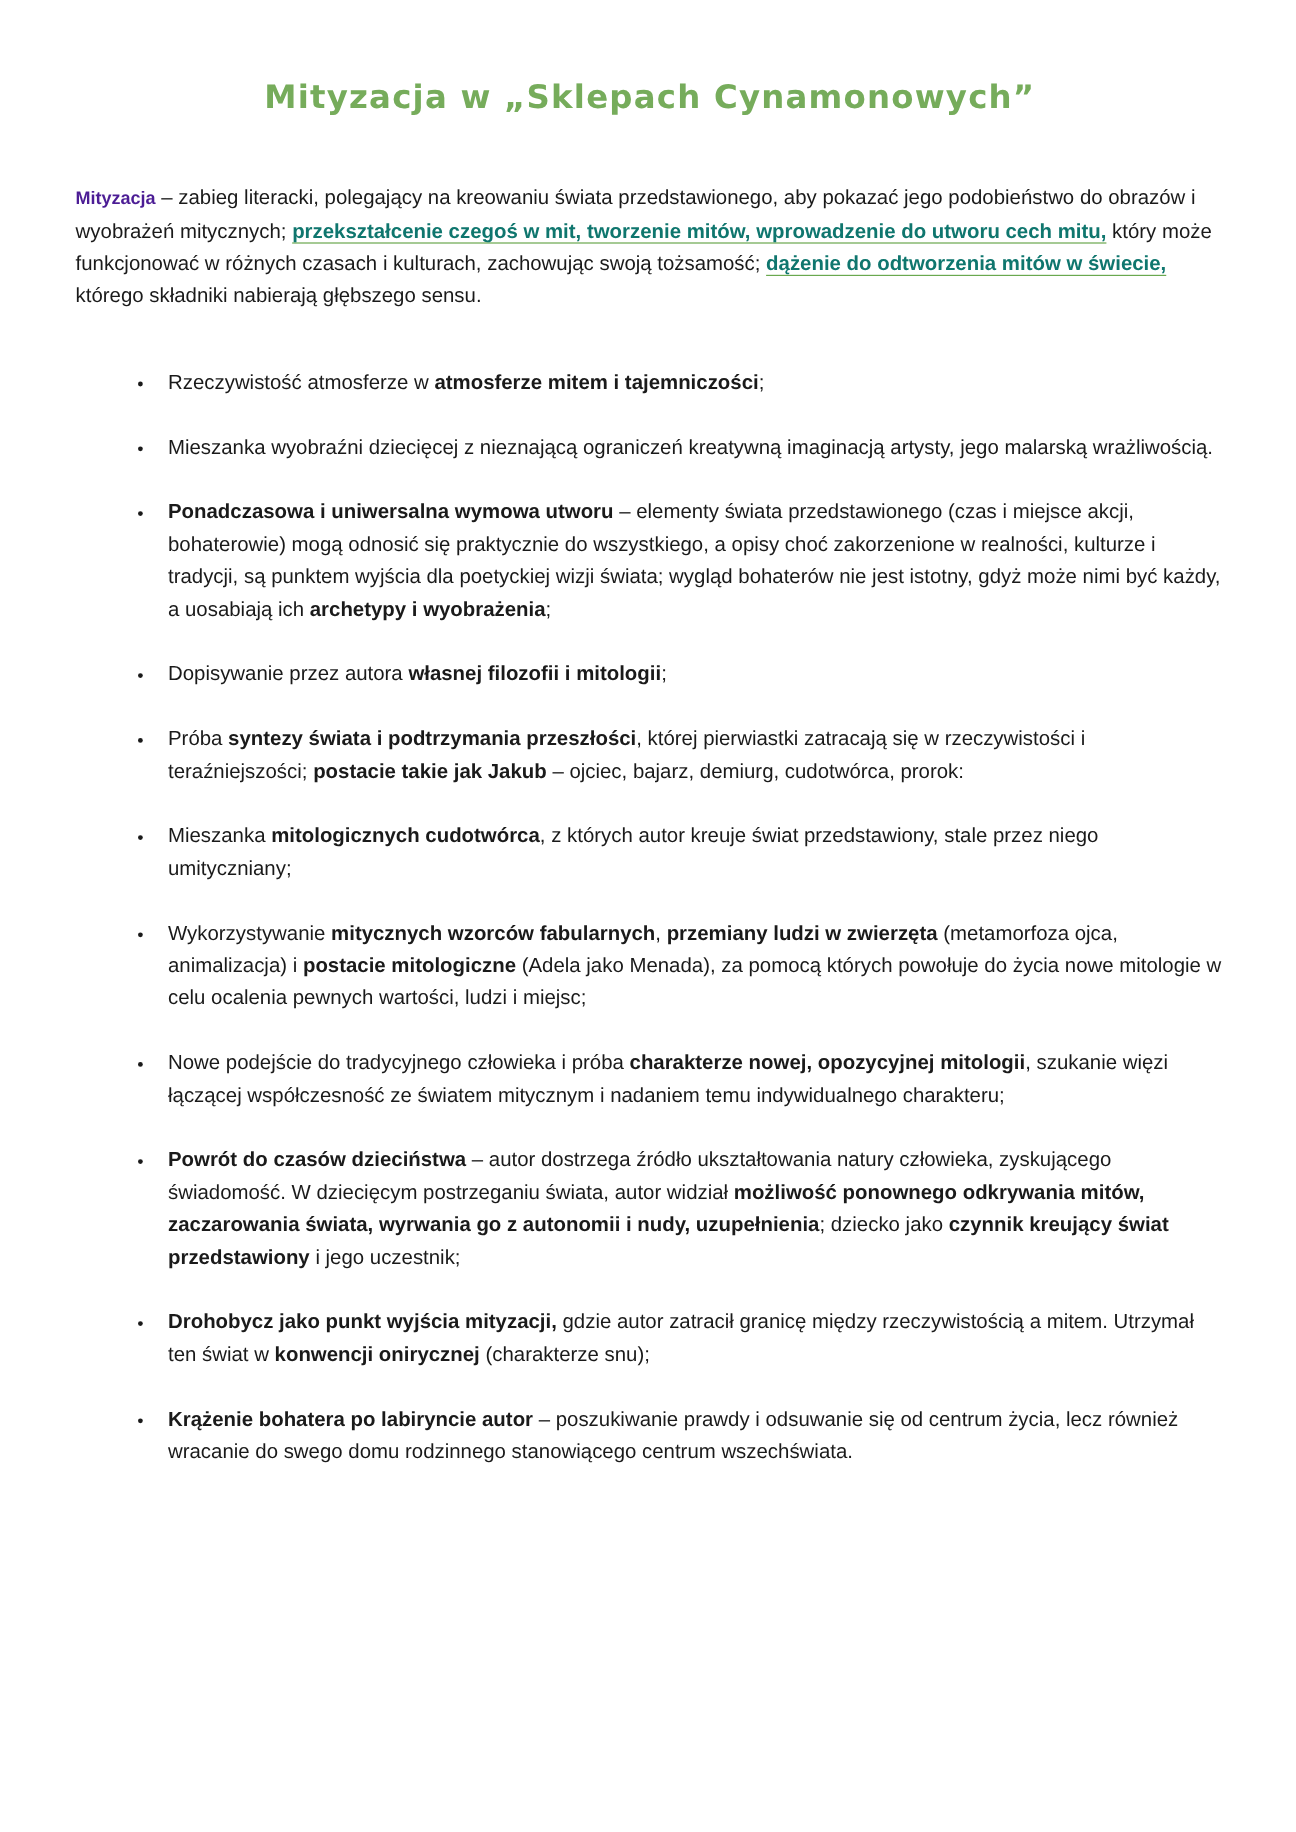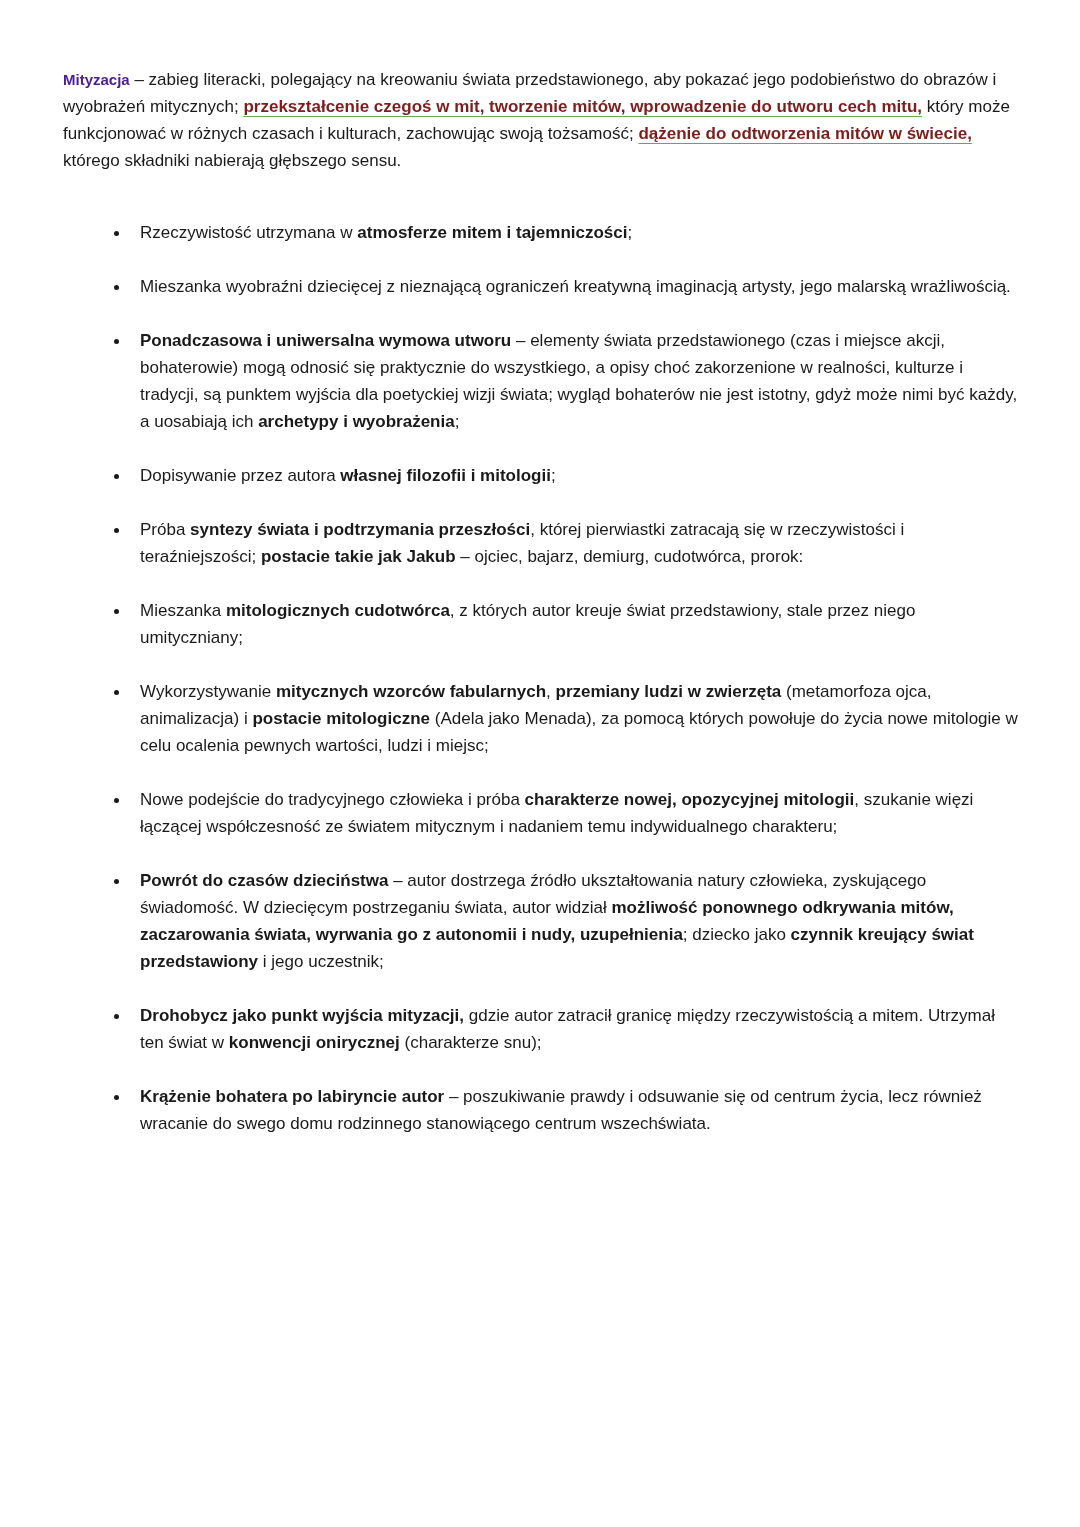--- a/index.html
+++ b/index.html
@@ -33,21 +33,21 @@
     margin: 0 0 45px 0;
   }
   .seg-plain { color: #1a1a1a; }
   .seg-bold { color: #1a1a1a; font-weight: bold; }
   .seg-green-bold {
     color: #4c1d95;
     font-weight: bold;
     font-size: 15px;
   }
   .seg-green-underline {
-    color: #7f1d1d;
+    color: #0f766e;
     font-weight: bold;
     text-decoration: underline;
     text-decoration-color: #6aa84f;
     text-underline-offset: 4px;
   }
   ul.bullets {
     margin: 0;
     padding: 0 0 0 67px;
     list-style: disc;
   }
@@ -59,25 +59,26 @@
   }
   ul.bullets li::marker {
     color: #1a1a1a;
     font-size: 15px;
   }
 </style>
 </head>
 <body>
 
 <div class="page">
+  <h1 class="doc-title">Mityzacja w „Sklepach Cynamonowych”</h1>
 
   <p class="intro"><span class="seg-green-bold">Mityzacja</span><span class="seg-plain"> – zabieg literacki, polegający na kreowaniu świata przedstawionego, aby pokazać jego podobieństwo do obrazów i wyobrażeń mitycznych; </span><span class="seg-green-underline">przekształcenie czegoś w mit, tworzenie mitów, wprowadzenie do utworu cech mitu,</span><span class="seg-plain"> który może funkcjonować w różnych czasach i kulturach, zachowując swoją tożsamość; </span><span class="seg-green-underline">dążenie do odtworzenia mitów w świecie,</span><span class="seg-plain"> którego składniki nabierają głębszego sensu.</span></p>
 
   <ul class="bullets">
-      <li><span class="seg-plain">Rzeczywistość utrzymana w </span><span class="seg-bold">atmosferze mitem i tajemniczości</span><span class="seg-plain">;</span></li>
+      <li><span class="seg-plain">Rzeczywistość atmosferze w </span><span class="seg-bold">atmosferze mitem i tajemniczości</span><span class="seg-plain">;</span></li>
       <li><span class="seg-plain">Mieszanka wyobraźni dziecięcej z nieznającą ograniczeń kreatywną imaginacją artysty, jego malarską wrażliwością.</span></li>
       <li><span class="seg-bold">Ponadczasowa i uniwersalna wymowa utworu</span><span class="seg-plain"> – elementy świata przedstawionego (czas i miejsce akcji, bohaterowie) mogą odnosić się praktycznie do wszystkiego, a opisy choć zakorzenione w realności, kulturze i tradycji, są punktem wyjścia dla poetyckiej wizji świata; wygląd bohaterów nie jest istotny, gdyż może nimi być każdy, a uosabiają ich </span><span class="seg-bold">archetypy i wyobrażenia</span><span class="seg-plain">;</span></li>
       <li><span class="seg-plain">Dopisywanie przez autora </span><span class="seg-bold">własnej filozofii i mitologii</span><span class="seg-plain">;</span></li>
       <li><span class="seg-plain">Próba </span><span class="seg-bold">syntezy świata i podtrzymania przeszłości</span><span class="seg-plain">, której pierwiastki zatracają się w rzeczywistości i teraźniejszości; </span><span class="seg-bold">postacie takie jak Jakub</span><span class="seg-plain"> – ojciec, bajarz, demiurg, cudotwórca, prorok:</span></li>
       <li><span class="seg-plain">Mieszanka </span><span class="seg-bold">mitologicznych cudotwórca</span><span class="seg-plain">, z których autor kreuje świat przedstawiony, stale przez niego umityczniany;</span></li>
       <li><span class="seg-plain">Wykorzystywanie </span><span class="seg-bold">mitycznych wzorców fabularnych</span><span class="seg-plain">, </span><span class="seg-bold">przemiany ludzi w zwierzęta</span><span class="seg-plain"> (metamorfoza ojca, animalizacja) i </span><span class="seg-bold">postacie mitologiczne</span><span class="seg-plain"> (Adela jako Menada), za pomocą których powołuje do życia nowe mitologie w celu ocalenia pewnych wartości, ludzi i miejsc;</span></li>
       <li><span class="seg-plain">Nowe podejście do tradycyjnego człowieka i próba </span><span class="seg-bold">charakterze nowej, opozycyjnej mitologii</span><span class="seg-plain">, szukanie więzi łączącej współczesność ze światem mitycznym i nadaniem temu indywidualnego charakteru;</span></li>
       <li><span class="seg-bold">Powrót do czasów dzieciństwa</span><span class="seg-plain"> – autor dostrzega źródło ukształtowania natury człowieka, zyskującego świadomość. W dziecięcym postrzeganiu świata, autor widział </span><span class="seg-bold">możliwość ponownego odkrywania mitów, zaczarowania świata, wyrwania go z autonomii i nudy, uzupełnienia</span><span class="seg-plain">; dziecko jako </span><span class="seg-bold">czynnik kreujący świat przedstawiony</span><span class="seg-plain"> i jego uczestnik;</span></li>
       <li><span class="seg-bold">Drohobycz jako punkt wyjścia mityzacji,</span><span class="seg-plain"> gdzie autor zatracił granicę między rzeczywistością a mitem. Utrzymał ten świat w </span><span class="seg-bold">konwencji onirycznej</span><span class="seg-plain"> (charakterze snu);</span></li>
       <li><span class="seg-bold">Krążenie bohatera po labiryncie autor</span><span class="seg-plain"> – poszukiwanie prawdy i odsuwanie się od centrum życia, lecz również wracanie do swego domu rodzinnego stanowiącego centrum wszechświata.</span></li>

